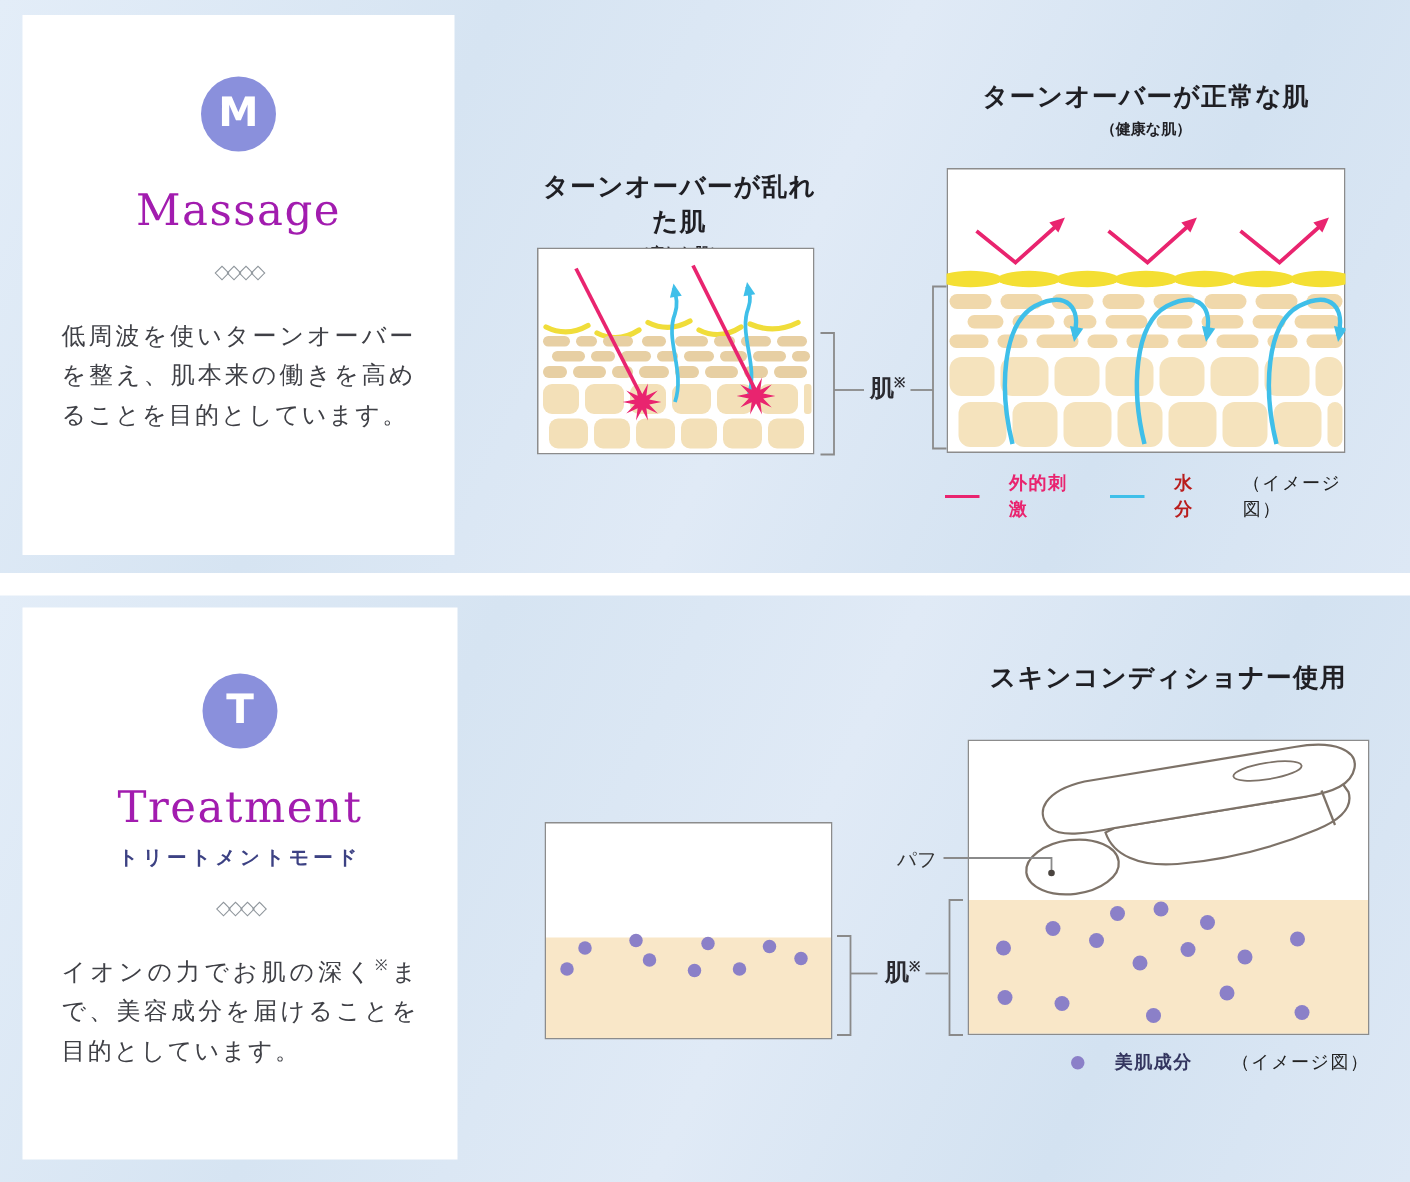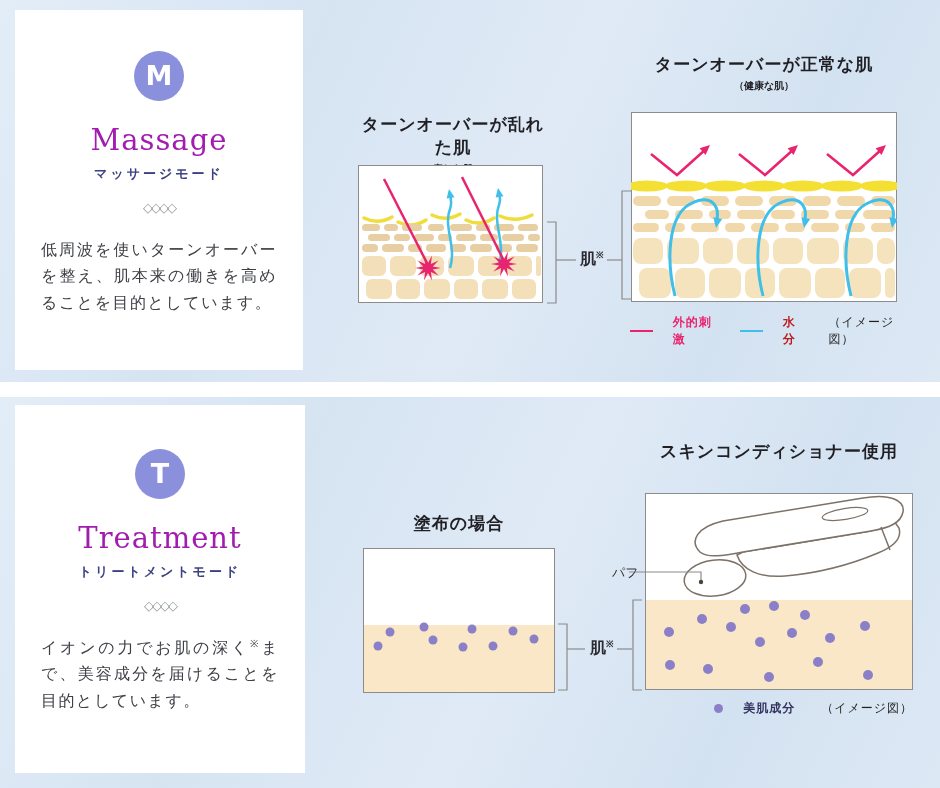--- a/index.html
+++ b/index.html
@@ -45,21 +45,20 @@
 
 <div class="page">
 
   <section class="panel panel-1"></section>
 
   <section class="panel panel-2"></section>
 
   <div class="card card-1">
     <div class="badge">M</div>
     <div class="mode-title">Massage</div>
-    <div class="mode-sub">マッサージモード</div>
     <div class="divider">◇◇◇◇</div>
     <p class="desc">低周波を使いターンオーバーを整え、肌本来の働きを高めることを目的としています。</p>
   </div>
 
   <div class="card card-2">
     <div class="badge">T</div>
     <div class="mode-title">Treatment</div>
     <div class="mode-sub">トリートメントモード</div>
     <div class="divider">◇◇◇◇</div>
     <p class="desc"><span>イオンの力でお肌の深く</span><sup>※</sup><span>まで、美容成分を届けることを目的としています。</span></p>
@@ -231,23 +230,20 @@
   </svg>
 
   <div class="legend" style="left:630px;top:314px;width:268px;">
     <span class="swatch-line" style="border-color:#e9246f;"></span>
     <span class="lg-label" style="color:#e9246f;">外的刺激</span>
     <span class="swatch-line" style="border-color:#3fbfe9;margin-left:8px;"></span>
     <span class="lg-label" style="color:#b91c1c;">水分</span>
     <span class="lg-note">（イメージ図）</span>
   </div>
 
-  <div class="diagram-title" style="left:363px;top:512px;width:192px;">
-    <div class="l1">塗布の場合</div>
-  </div>
   <div class="diagram-title" style="left:645px;top:440px;width:268px;">
     <div class="l1">スキンコンディショナー使用</div>
   </div>
 
   <svg class="skin-box" style="left:363px;top:548px;" width="192" height="145" viewBox="0 0 192 145">
     <rect x="0.5" y="0.5" width="191" height="144" fill="#ffffff" stroke="#8c8c8c"></rect>
     <rect x="1" y="77" width="190" height="67" fill="#f9e7c8"></rect>
     <g fill="#8b80c8">
       <circle cx="15" cy="98" r="4.5"></circle>
         <circle cx="27" cy="84" r="4.5"></circle>
@@ -311,15 +307,15 @@
       <line x1="617" y1="649" x2="632" y2="649"></line>
       <path d="M642,600 L633,600 L633,690 L642,690"></path>
 
       <path d="M629,572 L701,572 L701,580"></path>
     </g>
     <circle cx="701" cy="582" r="2.2" fill="#4a443f"></circle>
   </svg>
 
   <div class="float-label" style="left:580px;top:248px;"><span>肌</span><sup>※</sup></div>
   <div class="float-label" style="left:590px;top:637px;"><span>肌</span><sup>※</sup></div>
-  <div class="puff-label" style="left:612px;top:564px;">パフ</div>
+  <div class="puff-label" style="left:598px;top:564px;">パフ</div>
 
 </div>
 
 </body></html>

